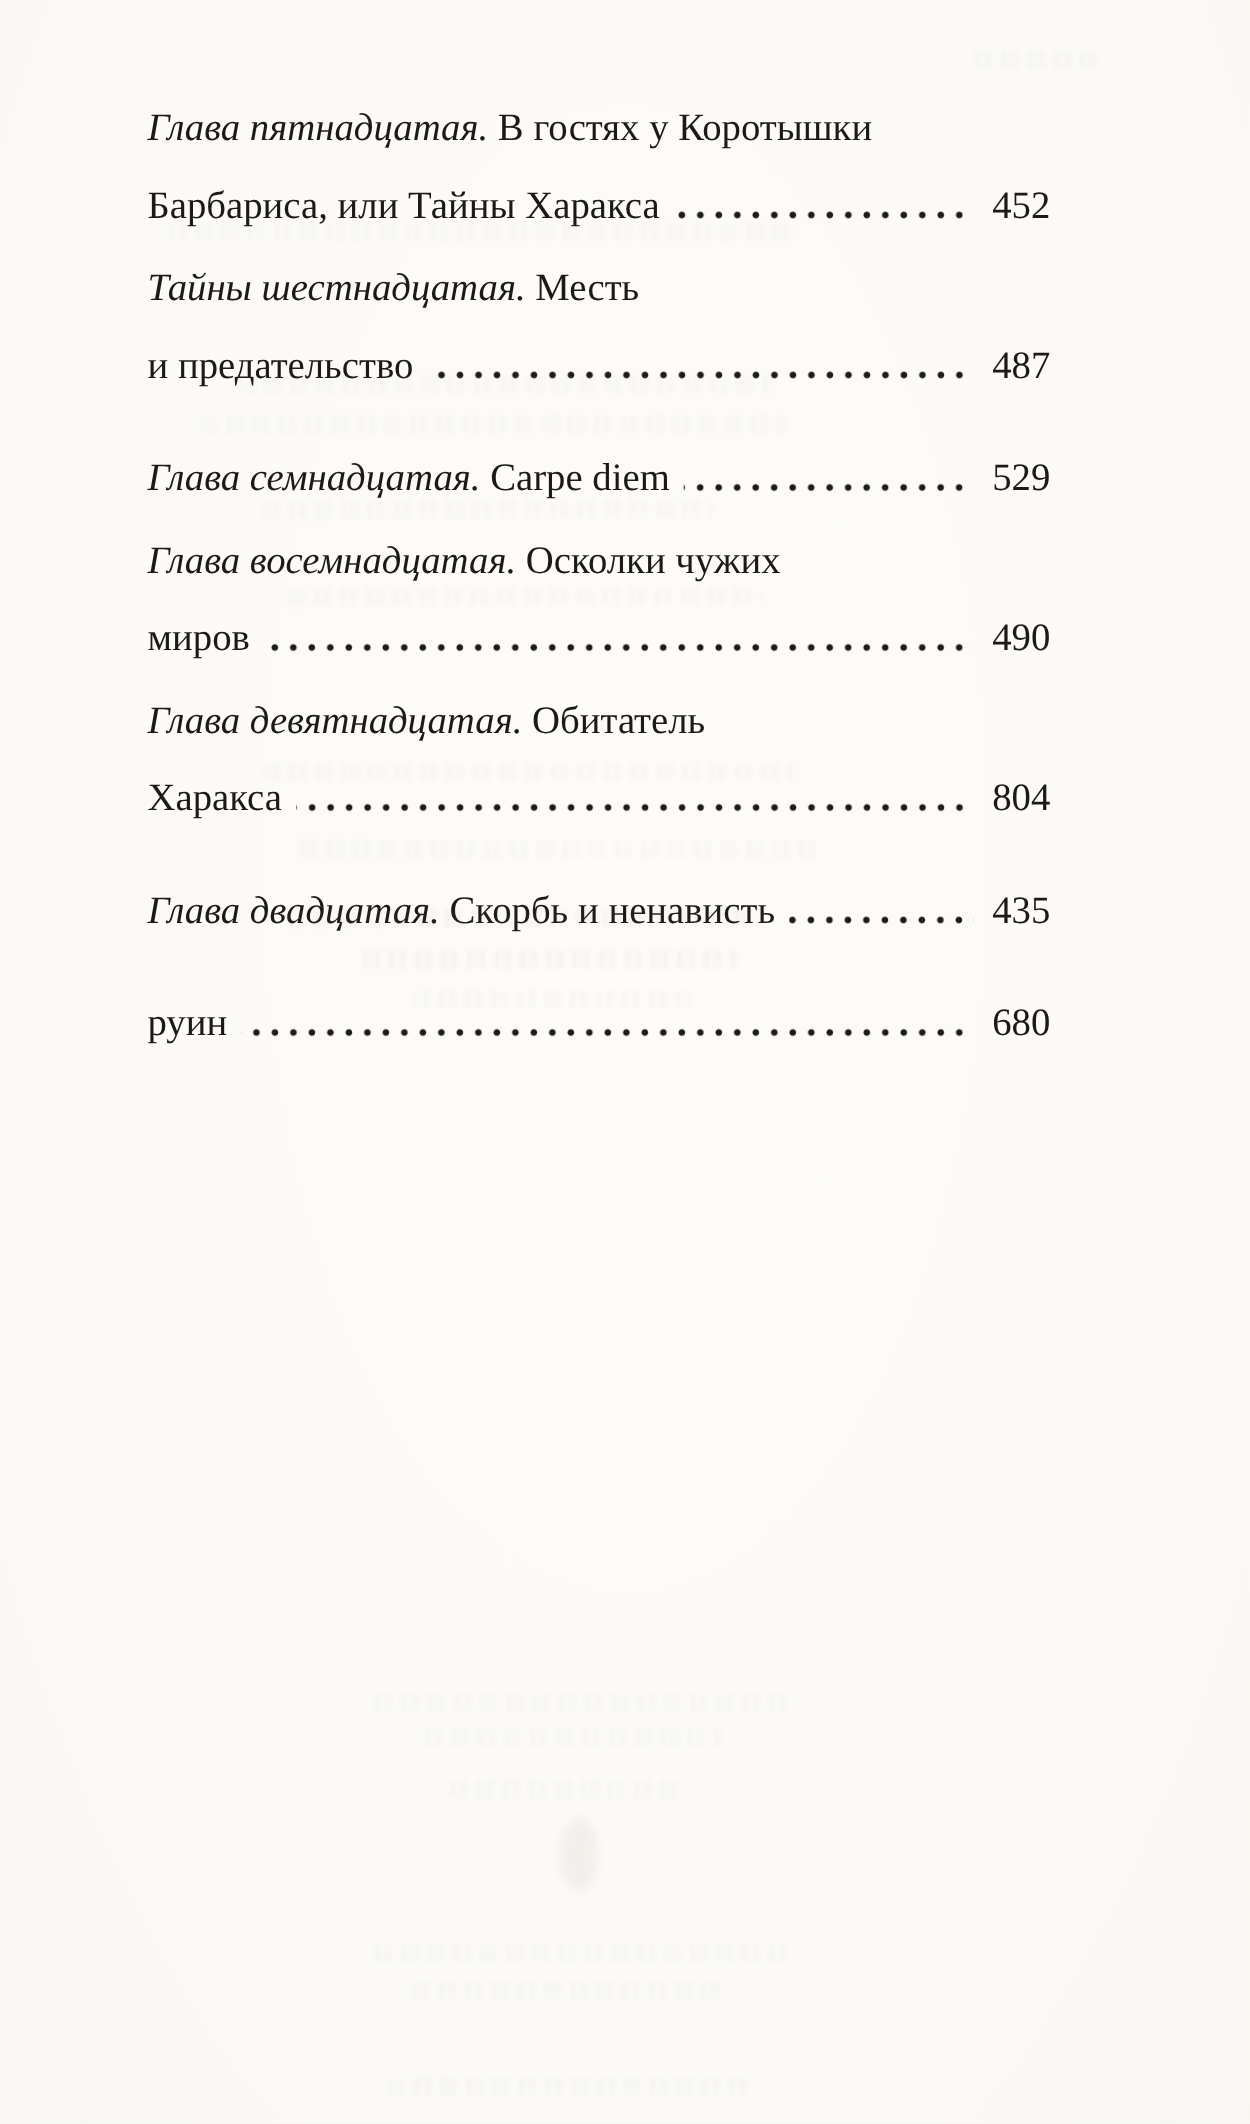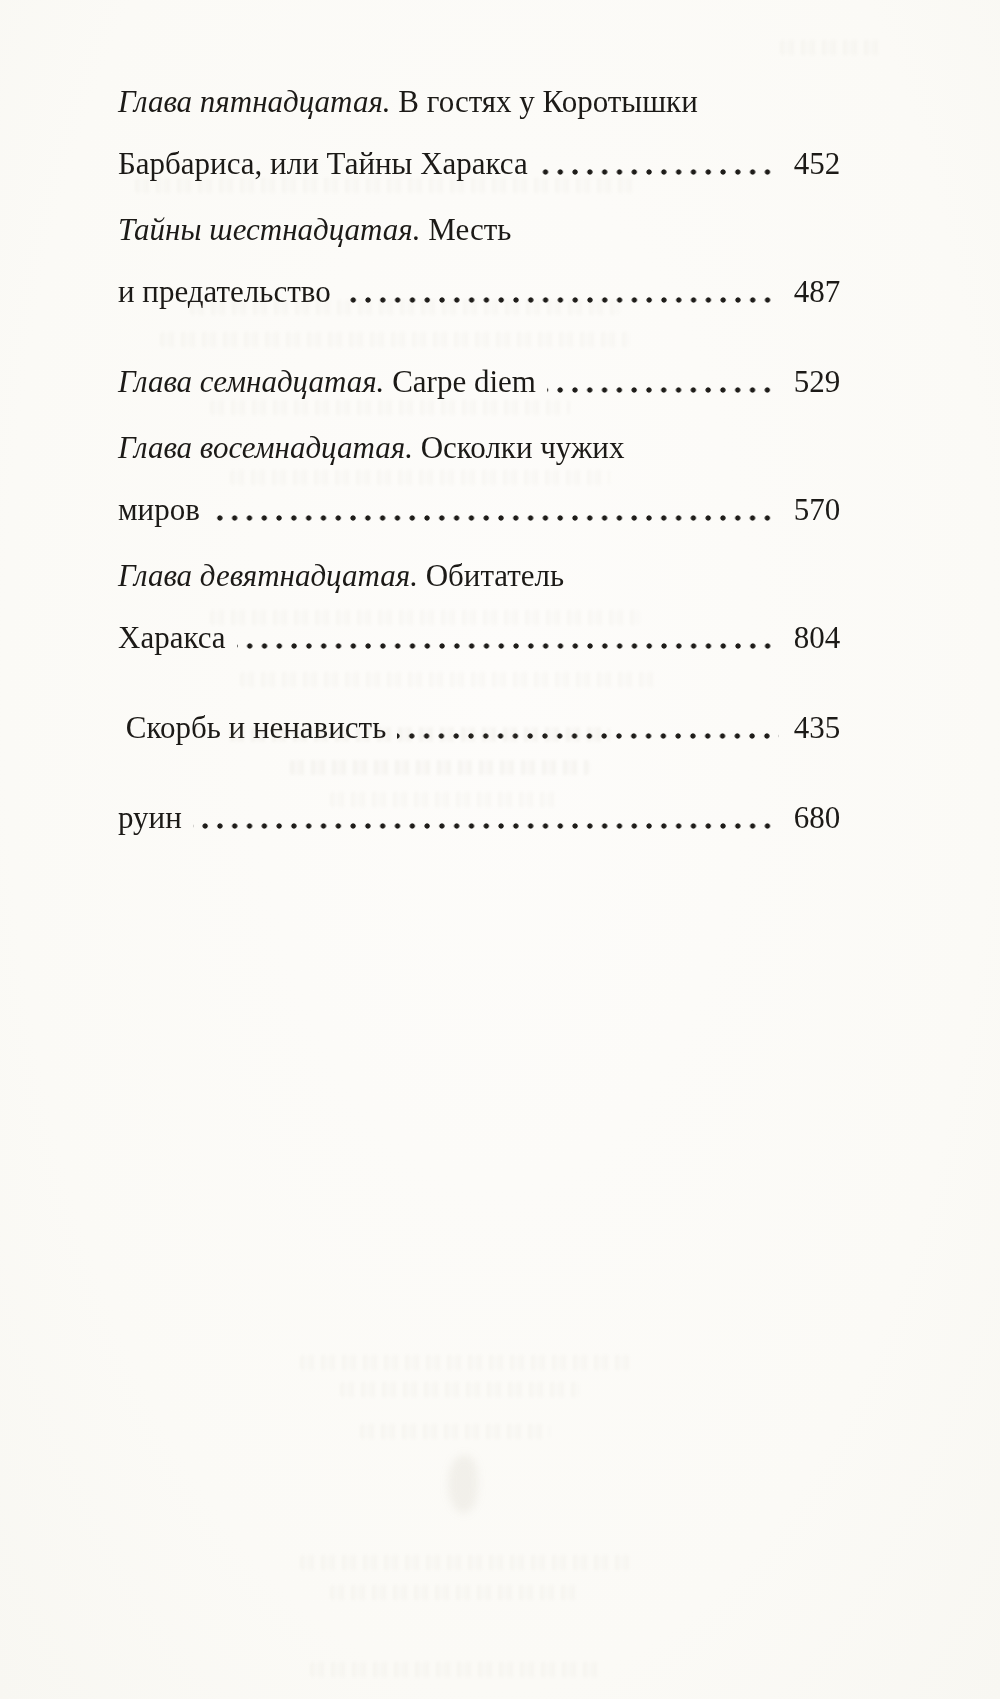--- a/index.html
+++ b/index.html
@@ -131,38 +131,39 @@
   </div>
 
   <div class="entry">
     <div class="line line1 nolead">
       <span class="chapter">Глава восемнадцатая.</span>
           <span class="rest">&nbsp;Осколки чужих</span>
     </div>
     <div class="line line2">
       <span class="l2text">миров</span>
           <span class="dots"></span>
-          <span class="page-num">570</span>
+          <span class="page-num">490</span>
     </div>
   </div>
 
   <div class="entry">
     <div class="line line1 nolead">
       <span class="chapter">Глава девятнадцатая.</span>
           <span class="rest">&nbsp;Обитатель</span>
     </div>
     <div class="line line2">
       <span class="l2text">Харакса</span>
           <span class="dots"></span>
           <span class="page-num">804</span>
     </div>
   </div>
 
   <div class="entry">
     <div class="line line1">
+      <span class="chapter">Глава двадцатая.</span>
           <span class="rest">&nbsp;Скорбь и ненависть</span>
           <span class="dots"></span>
           <span class="page-num">435</span>
     </div>
 
   </div>
 
   <div class="entry">
     <div class="line line2">
       <span class="l2text">руин</span>

